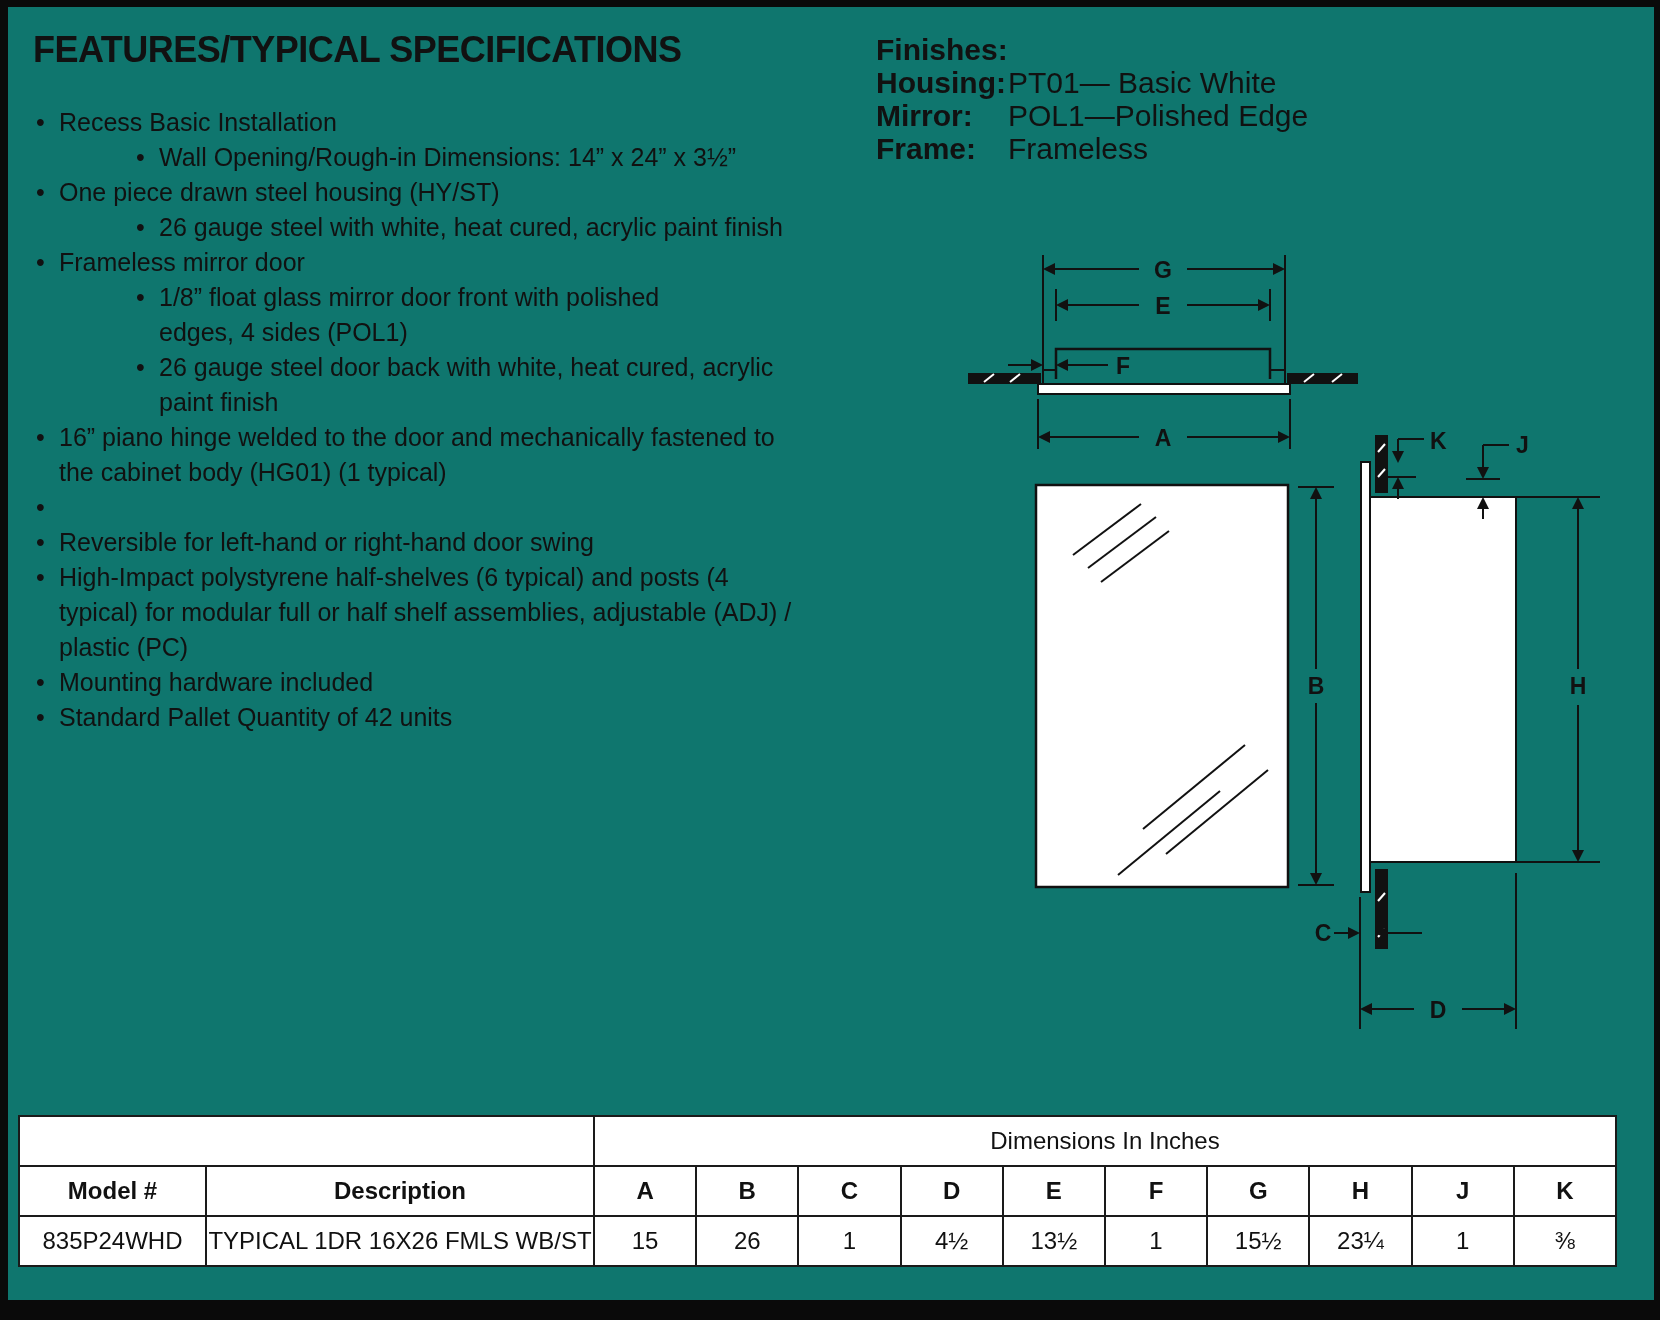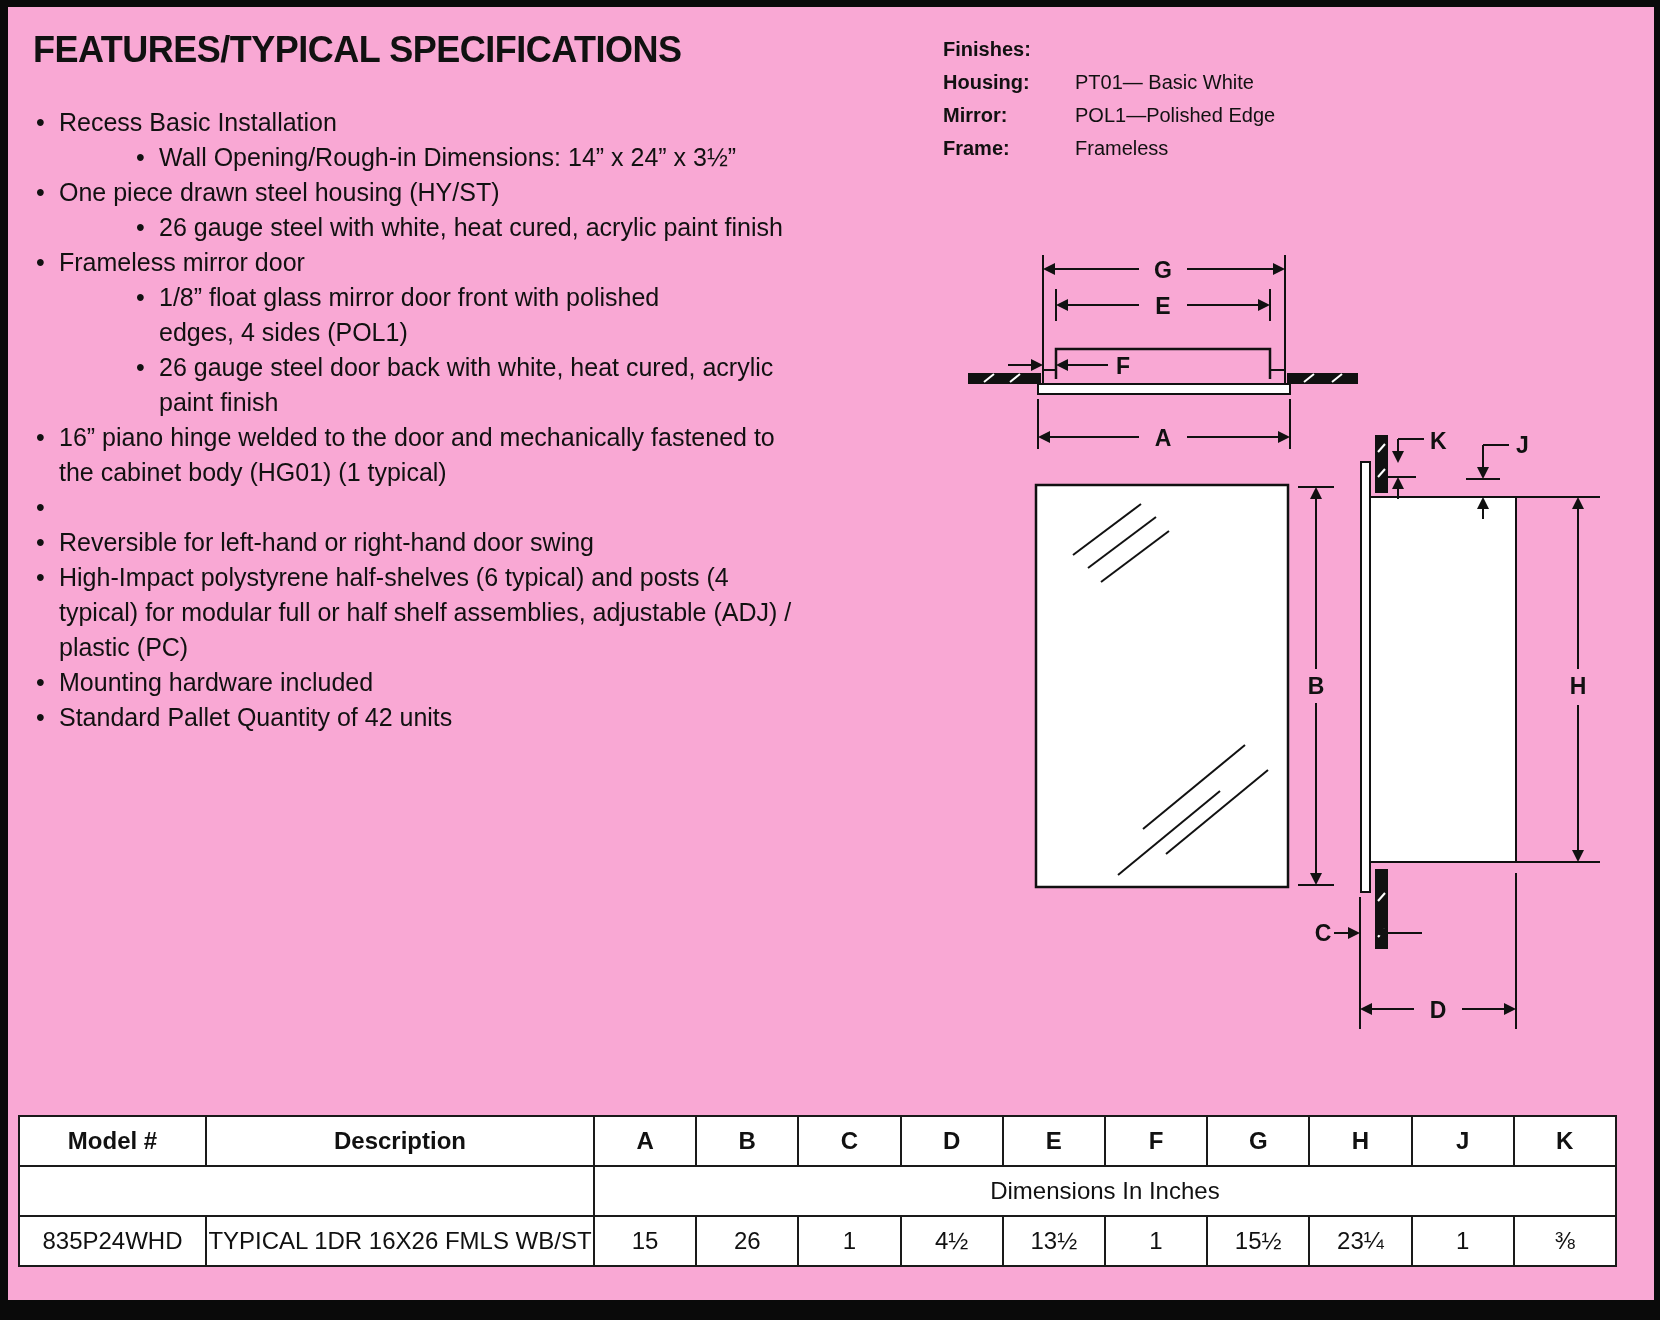--- a/index.html
+++ b/index.html
@@ -1,29 +1,29 @@
 <!DOCTYPE html>
 <html><head>
 <meta charset="utf-8">
 <style>
   html,body { margin:0; padding:0; background:#808080; }
   .page {
-    position:relative; width:1660px; height:1320px; background:#f9a8d4;
+    position:relative; width:1660px; height:1320px; background:#0f766e;
     box-sizing:border-box;
     border-left:8px solid #0a0a0a; border-top:7px solid #0a0a0a;
     border-right:6px solid #0a0a0a; border-bottom:20px solid #0a0a0a;
     font-family:"Liberation Sans", sans-serif; color:#111;
     overflow:hidden;
   }
   .title {
     position:absolute; left:25px; top:22px;
     font-size:36px; font-weight:bold; letter-spacing:-0.5px;
   }
   
-  .finishes { position:absolute; left:935px; top:26px; font-size:20px; line-height:33px; }
+  .finishes { position:absolute; left:868px; top:26px; font-size:30px; line-height:33px; }
   .finishes .heading { font-weight:bold; }
   .fin-row { display:flex; }
   .fin-label { width:132px; flex:none;font-weight:bold; }
   
   .features { position:absolute; left:28px; top:98px; width:940px; font-size:25px; line-height:35px; }
   .feat { display:flex; }
   .feat.l2 { padding-left:100px; }
   .feat .bullet { width:23px; flex:none; }
   .feat-text { white-space:pre-line; }
   
@@ -258,36 +258,36 @@
         <col style="width: 102.2px;">
         <col style="width: 102.2px;">
         <col style="width: 102.2px;">
         <col style="width: 102.2px;">
         <col style="width: 102.2px;">
         <col style="width: 102.2px;">
         <col style="width: 102.2px;">
       </colgroup>
     <tbody id="spec-body">
         <tr>
+          <td colspan="2"></td>
+          <td colspan="10" class="group-hdr">Dimensions In Inches</td>
+        </tr>
+        <tr>
           <th>Model #</th>
           <th>Description</th>
           <th>A</th>
           <th>B</th>
           <th>C</th>
           <th>D</th>
           <th>E</th>
           <th>F</th>
           <th>G</th>
           <th>H</th>
           <th>J</th>
           <th>K</th>
-        </tr>
-        <tr>
-          <td colspan="2"></td>
-          <td colspan="10" class="group-hdr">Dimensions In Inches</td>
         </tr>
         <tr>
           <td>835P24WHD</td>
           <td>TYPICAL 1DR 16X26 FMLS WB/ST</td>
           <td>15</td>
           <td>26</td>
           <td>1</td>
           <td>4½</td>
           <td>13½</td>
           <td>1</td>

